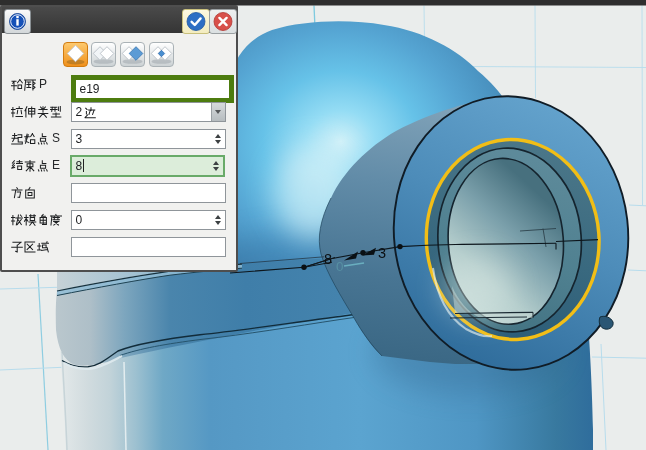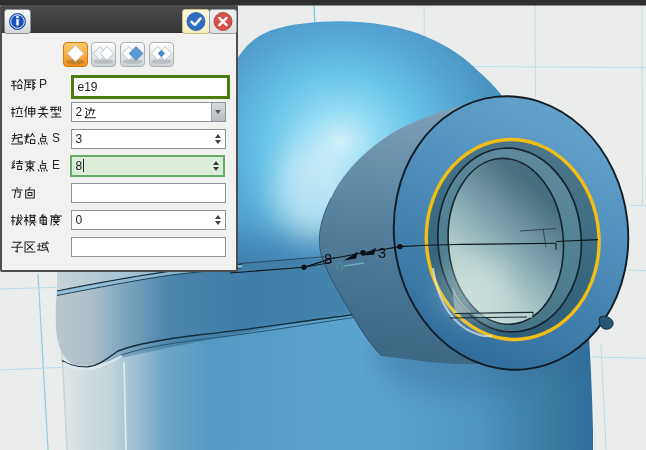--- a/index.html
+++ b/index.html
@@ -260,21 +260,21 @@
       </div>
       <div style="position:absolute;left:9px;display:flex;align-items:center;gap:3px;height:12px;top:233.5px">
         <svg width="38" height="12" viewBox="0 0 38 12" style="overflow:visible">
           <g fill="none" stroke="#1e2022" stroke-width="1.01" stroke-linecap="square">
             <path d="M1.9 1.2L10.1 1.2M10.1 1.2L6.2 4.3M6.2 4.3L6.2 11.0M6.2 11.0L4.6 10.3M0.7 6.2L11.3 6.2"></path>
             <path d="M14.0 1.0L23.6 1.0M14.0 1.0L14.0 11.0M14.0 11.0L24.0 11.0M16.1 3.1L21.6 8.6M21.6 3.1L16.1 8.6"></path>
             <path d="M28.2 2.6L28.2 8.9M26.7 5.0L29.8 5.0M26.5 8.9L30.1 8.9M30.8 2.2L37.5 2.2M31.5 4.1L35.1 4.1M31.5 4.1L31.5 6.7M35.1 4.1L35.1 6.7M31.5 6.7L35.1 6.7M30.6 9.4L36.6 8.4M36.1 0.7L35.6 2.2M36.1 6.7L37.3 11.0"></path>
           </g>
         </svg>
       </div>
-      <div style="position:absolute;left:68.5px;top:67.5px;width:153.5px;height:18.5px;border:3px solid #4d7c0f;background:#fff;">
+      <div style="position:absolute;left:68.5px;top:67.5px;width:153.5px;height:18.5px;border:5px solid #4d7c0f;background:#fff;">
         <span style="font:12px 'Liberation Sans',sans-serif;color:#1c1e20;position:absolute;left:4px;top:2.5px">e19</span>
       </div>
       <div style="position:absolute;left:68.5px;top:94.5px;width:153.5px;height:18.5px;border:1px solid #8f959a;background:#fff;">
         <span style="font:12px 'Liberation Sans',sans-serif;color:#1c1e20;position:absolute;left:4px;top:2.5px">2</span>
         <span style="position:absolute;left:12px;top:2.5px"><svg width="12" height="12" viewBox="0 0 12 12" style="overflow:visible">
             <g fill="none" stroke="#1e2022" stroke-width="1.01" stroke-linecap="square">
               <path d="M7.0 0.7L7.0 3.6M4.6 3.1L10.8 3.1M10.1 3.1L8.6 7.4M6.2 3.6L5.0 7.4M1.7 1.2L3.1 2.6M2.4 4.6L2.4 7.0M1.0 10.6L3.6 7.9M1.2 10.8L11.3 10.8"></path>
             </g>
           </svg></span>
         <div style="position:absolute;right:0;top:0;width:13px;height:18.5px;background:linear-gradient(#d6dadc,#b6bcbf);border-left:1px solid #9aa0a4">

